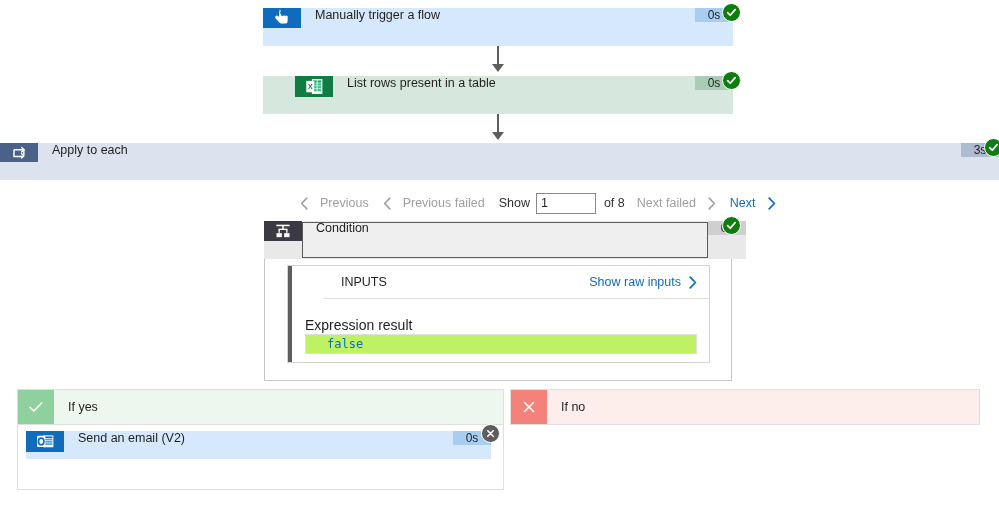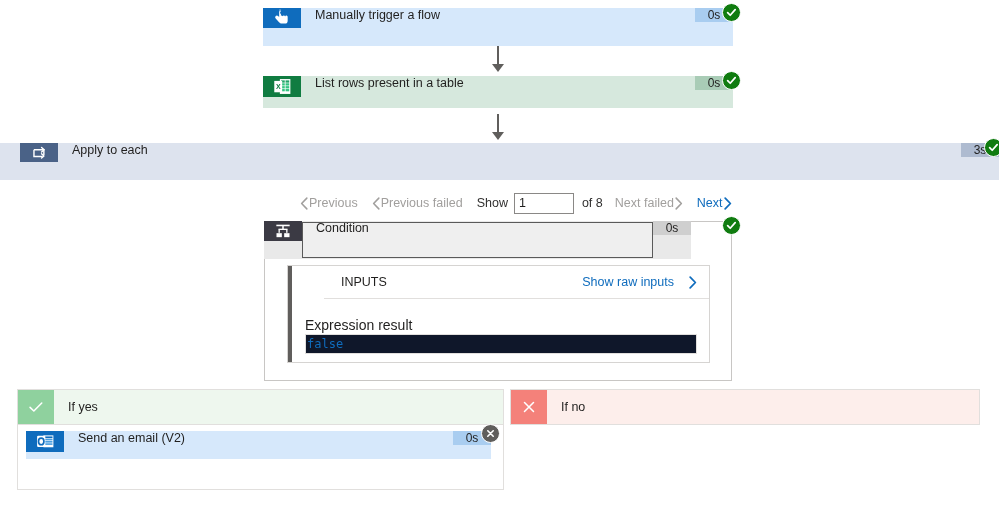--- a/index.html
+++ b/index.html
@@ -68,21 +68,21 @@
   
   .selected-inner {
     position: absolute;
     left: 38px; top: 1px; right: 38px; bottom: 1px;
     border: 1.5px solid #5a5a5a;
     background: #efefef;
     pointer-events: none;
   }
 
   
-  .card-loop            { background: #dde3ee; padding-left: 20px; }
+  .card-loop            { background: #dde3ee; }
   .card-loop .card-icon { background: #4a6287; }
   .card-loop .card-dur  { background: #aebbd0; }
 
   
   .badge {
     position: absolute;
     width: 17px;
     height: 17px;
     border-radius: 50%;
     display: flex;
@@ -109,21 +109,21 @@
   
   .pager {
     position: absolute;
     display: flex;
     align-items: center;
     font-size: 12.5px;
   }
   .pager-btn {
     display: flex;
     align-items: center;
-    gap: 0;
+    gap: 11px;
     margin-right: 14px;
     white-space: nowrap;
   }
   .pg-disabled { color: #a19f9d; }
   .pg-active   { color: #0f6cbd; }
   .pager-label { margin-right: 6px; color: #323130; }
   .pager-input {
     width: 60px;
     height: 21px;
     box-sizing: border-box;
@@ -169,38 +169,38 @@
   .inputs-title {
     margin-left: 17px;
     font-size: 12.5px;
     color: #201f1e;
   }
   .raw-link {
     position: absolute;
     right: 12px;
     display: flex;
     align-items: center;
-    gap: 14px;
+    gap: 7px;
     color: #0f6cbd;
     font-size: 12.5px;
     white-space: nowrap;
   }
   .expr-label {
     position: absolute;
     font-size: 14px;
     color: #201f1e;
   }
   .expr-value {
     position: absolute;
     box-sizing: border-box;
     border: 1px solid #e1dfdd;
-    background: #0f172a;
-    display: flex;
-    align-items: center;
-    padding-left: 1px;
+    background: #bef264;
+    display: flex;
+    align-items: center;
+    padding-left: 21px;
     font-family: "DejaVu Sans Mono", monospace;
     font-size: 12px;
     color: #0f6cbd;
   }
 
   
   .branch-box {
     position: absolute;
     box-sizing: border-box;
     border: 1px solid #e1dfdd;
@@ -249,21 +249,21 @@
 </div>
 <div class="badge badge-ok" style="left:722px; top:3px;">
   <svg width="11" height="11" viewBox="0 0 12 12">
       <path d="M1.8 6.2 L4.6 9 L10 2.9" stroke="#ffffff" stroke-width="1.9" fill="none" stroke-linecap="round" stroke-linejoin="round"></path>
     </svg>
 </div>
 
 <div class="conn" style="left:497px; top:46px; height:21px;"></div>
 <div class="conn-head" style="left:492px; top:64px;"></div>
 
-<div class="card card-green" style="left:263px; top:76px; width:470px; height:32px;">
+<div class="card card-green" style="left:263px; top:76px; width:470px; height:38px;padding-left:32px;">
   <div class="card-icon">
     <svg width="21" height="21" viewBox="0 0 24 24">
       <rect x="9" y="3.5" width="12" height="17" fill="#ffffff"></rect>
       <rect x="10.3" y="5" width="9.4" height="2.6" fill="#21a366"></rect>
       <rect x="10.3" y="8.3" width="9.4" height="2.6" fill="#33c481"></rect>
       <rect x="10.3" y="11.6" width="9.4" height="2.6" fill="#33c481"></rect>
       <rect x="10.3" y="14.9" width="9.4" height="2.6" fill="#33c481"></rect>
       <rect x="14.6" y="4.6" width="0.9" height="14" fill="#ffffff"></rect>
       <rect x="2.6" y="5.6" width="9" height="13" fill="#ffffff"></rect>
       <text x="7.1" y="14.6" font-family="Liberation Sans, sans-serif" font-size="8" font-weight="bold" fill="#107c41" text-anchor="middle">X</text>
@@ -324,21 +324,21 @@
   <span class="pager-btn pg-active">
     <span>Next</span>
     <svg width="9" height="13" viewBox="0 0 10 14">
         <path d="M2.4 1 L8.2 7 L2.4 13" stroke="#0f6cbd" stroke-width="1.9" fill="none" stroke-linecap="round" stroke-linejoin="round"></path>
       </svg>
   </span>
 </div>
 
 <div class="cond-panel" style="left:264px; top:221px; width:468px; height:160px;"></div>
 
-<div class="card card-grey" style="left:264px; top:221px; width:427px; height:38px;">
+<div class="card card-grey" style="left:264px; top:221px; width:482px; height:38px;">
   <div class="card-icon">
     <svg width="20" height="20" viewBox="0 0 24 24">
       <rect x="4" y="4.4" width="16" height="1.9" fill="#ffffff"></rect>
       <rect x="11.1" y="5.6" width="1.8" height="5" fill="#ffffff"></rect>
       <rect x="6.6" y="9.2" width="10.8" height="1.6" fill="#ffffff"></rect>
       <rect x="6.6" y="10.2" width="1.6" height="4" fill="#ffffff"></rect>
       <rect x="15.8" y="10.2" width="1.6" height="4" fill="#ffffff"></rect>
       <rect x="4.2" y="14.6" width="6.4" height="4.8" fill="#ffffff"></rect>
       <rect x="13.4" y="14.6" width="6.4" height="4.8" fill="#ffffff"></rect>
     </svg>

